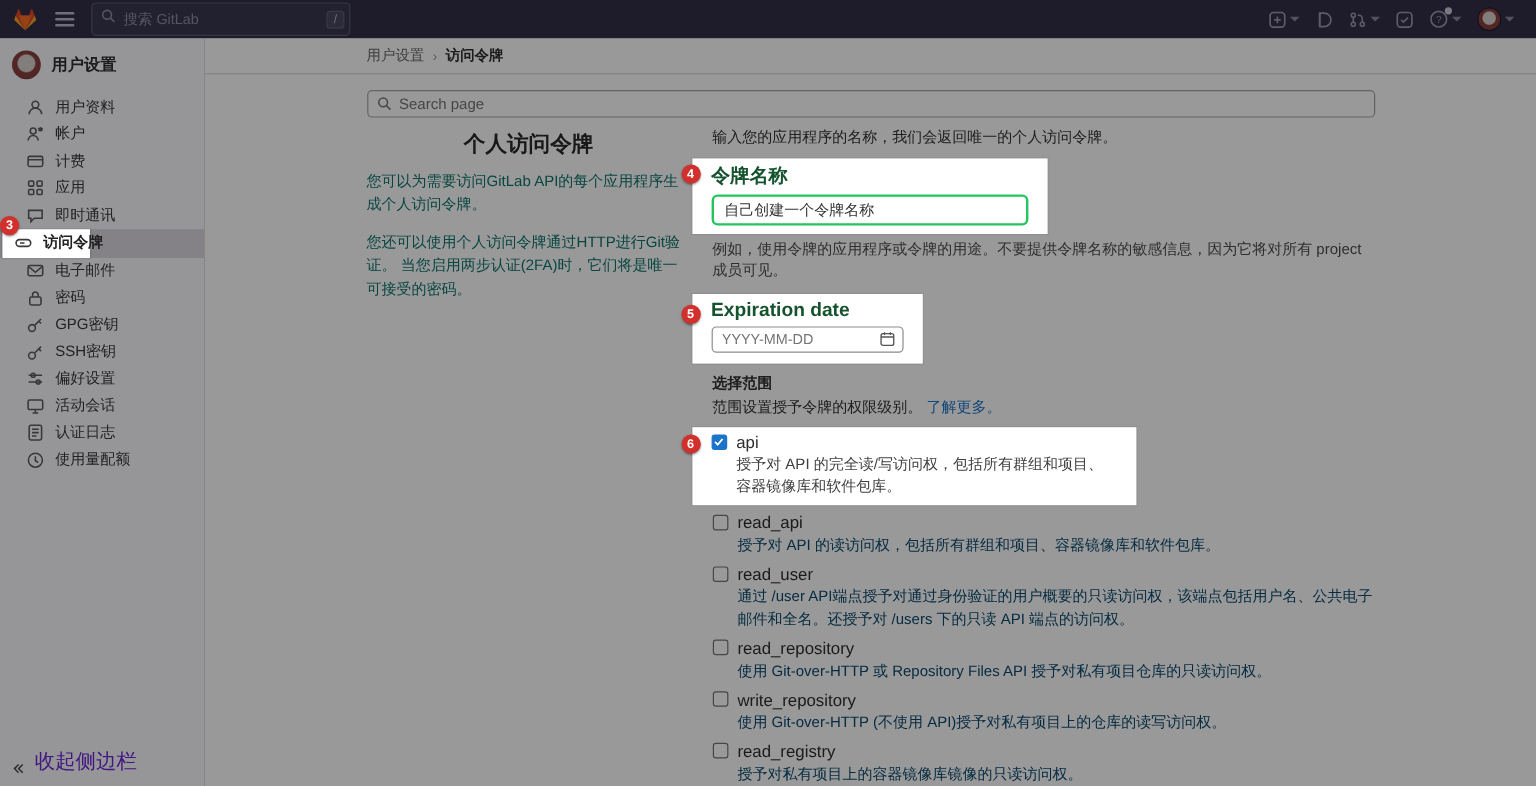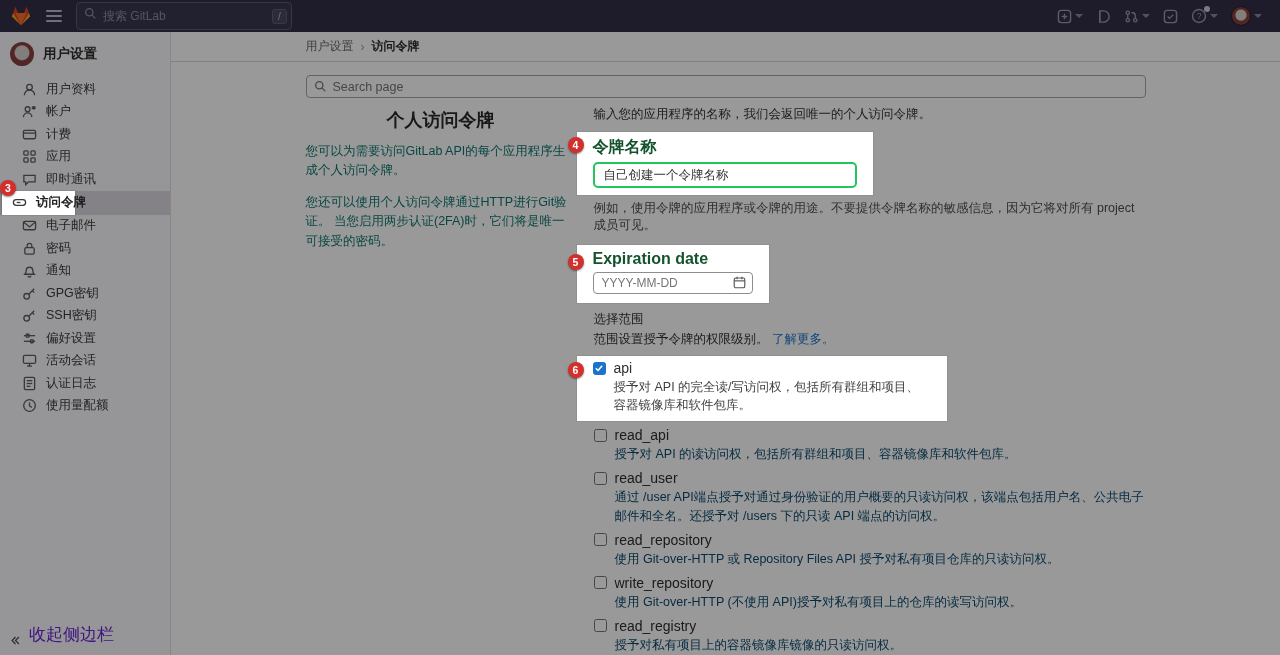--- a/index.html
+++ b/index.html
@@ -64,21 +64,21 @@
   .f-label { font-size:16px; font-weight:700; color:#14532d; margin-bottom:4px; }
   .token-input { width:100%; height:26px; border:2px solid #22c55e; border-radius:5px; padding:0 9px; font-size:12.5px; color:#333; outline:none; }
   .help-text { margin-top:5px; color:#4e4e4e; margin-bottom:11px; }
 
   .box-exp { margin-left:-17px; width:192px; padding:5px 16px 9px; margin-bottom:8px; }
   .box-exp .badge { left:-9px; top:9px; }
   .date-wrap { position:relative; width:160px; }
   .date-wrap input { width:100%; height:22px; border:1px solid #8d8d8d; border-radius:4px; padding:0 24px 0 8px; font-size:12px; color:#8f8f8f; outline:none; }
   .date-wrap .cal { position:absolute; right:7px; top:4px; color:#555; }
 
-  .scopes-title { font-weight:400; font-size:12.5px; margin-bottom:3px; }
+  .scopes-title { font-weight:700; font-size:12.5px; margin-bottom:3px; }
   .scopes-desc { margin-bottom:8px; }
   .scopes-desc a { color:#1f75cb; text-decoration:none; }
 
   .scope-row { margin-bottom:7px; }
   .scope-head { display:flex; align-items:center; gap:8px; }
   .cb { width:13px; height:13px; border-radius:2.5px; border:1px solid #767676; background:#fff; flex:0 0 auto; }
   .cb.checked { background:#1b74ca; border-color:#1b74ca; display:flex; align-items:center; justify-content:center; }
   .scope-name { font-size:14px; color:#2e2e2e; }
   .scope-desc { margin:2px 0 0 21px; color:#0c4a6e; line-height:1.45; }
   .box-api { margin-left:-17px; width:370px; padding:4px 16px 7px; margin-bottom:6px; }
@@ -240,29 +240,20 @@
     <span class="lbl">电子邮件</span>
   </div>
           <div class="side-item">
     <span class="ic">
               <svg width="15" height="15" viewBox="0 0 16 16">
                 <rect x="3" y="7" width="10" height="7" rx="1.5" fill="none" stroke="currentColor" stroke-width="1.4"></rect>
                 <path d="M5.5 7 v-2 a2.5 2.5 0 0 1 5 0 v2" fill="none" stroke="currentColor" stroke-width="1.4"></path>
               </svg>
             </span>
     <span class="lbl">密码</span>
-  </div>
-          <div class="side-item">
-    <span class="ic">
-              <svg width="15" height="15" viewBox="0 0 16 16">
-                <path d="M3 12 h10 c-1-1-1.5-2-1.5-4 a3.5 3.5 0 0 0-7 0 c0 2-.5 3-1.5 4 z" fill="none" stroke="currentColor" stroke-width="1.4"></path>
-                <path d="M6.5 13.5 a1.5 1.5 0 0 0 3 0" fill="none" stroke="currentColor" stroke-width="1.4"></path>
-              </svg>
-            </span>
-    <span class="lbl">通知</span>
   </div>
           <div class="side-item">
     <span class="ic">
               <svg width="15" height="15" viewBox="0 0 16 16">
                 <circle cx="5" cy="11" r="3" fill="none" stroke="currentColor" stroke-width="1.4"></circle>
                 <path d="M7.5 8.5 L13 3 M11 5 l2 2" fill="none" stroke="currentColor" stroke-width="1.4"></path>
               </svg>
             </span>
     <span class="lbl">GPG密钥</span>
   </div>

